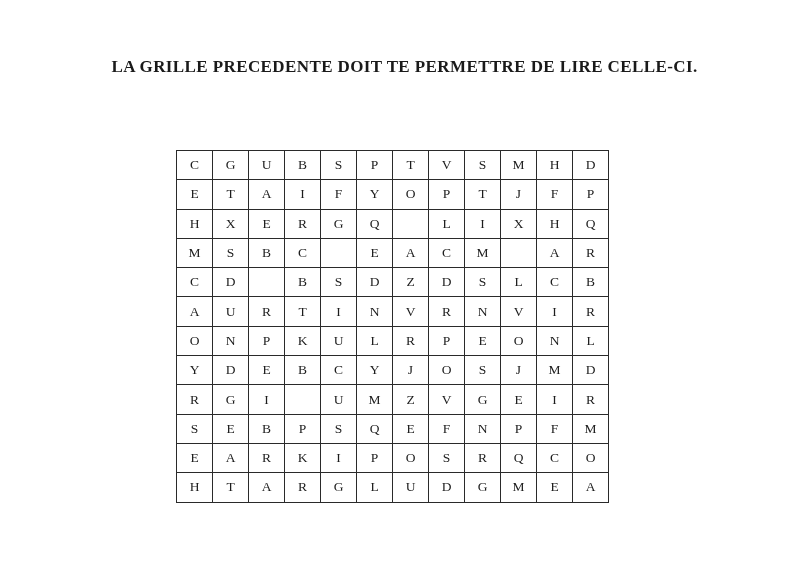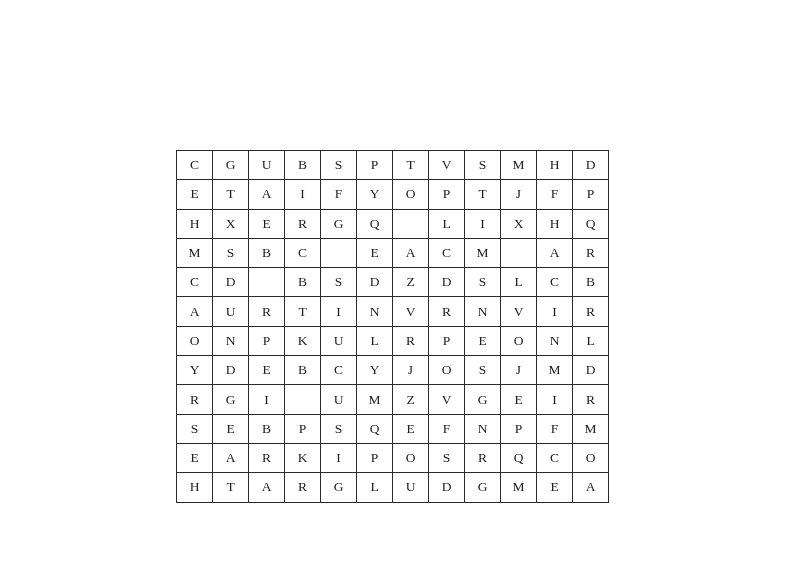--- a/index.html
+++ b/index.html
@@ -45,20 +45,21 @@
     font-size: 13.5px;
     color: #1c1c1c;
     padding: 0;
     font-family: "Liberation Serif", serif;
   }
 </style>
 </head>
 <body>
 
 <div class="page">
+  <h1 class="title">LA GRILLE PRECEDENTE DOIT TE PERMETTRE DE LIRE CELLE-CI.</h1>
 
   <table class="grid">
     <tbody>
         <tr>
           <td>C</td>
           <td>G</td>
           <td>U</td>
           <td>B</td>
           <td>S</td>
           <td>P</td>

